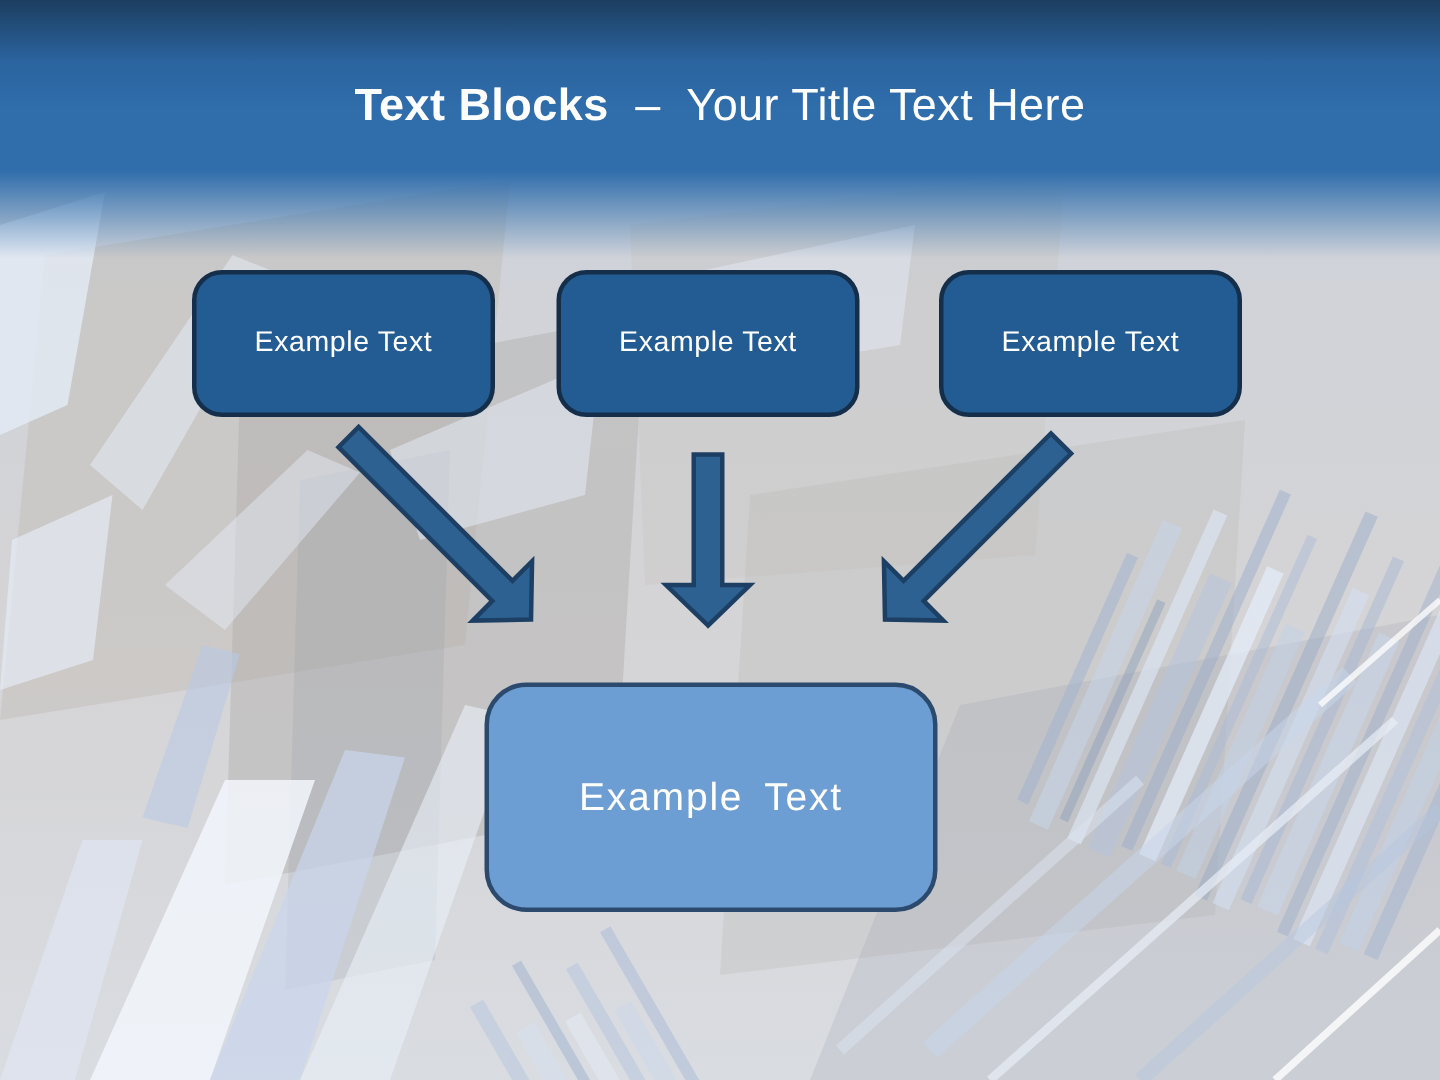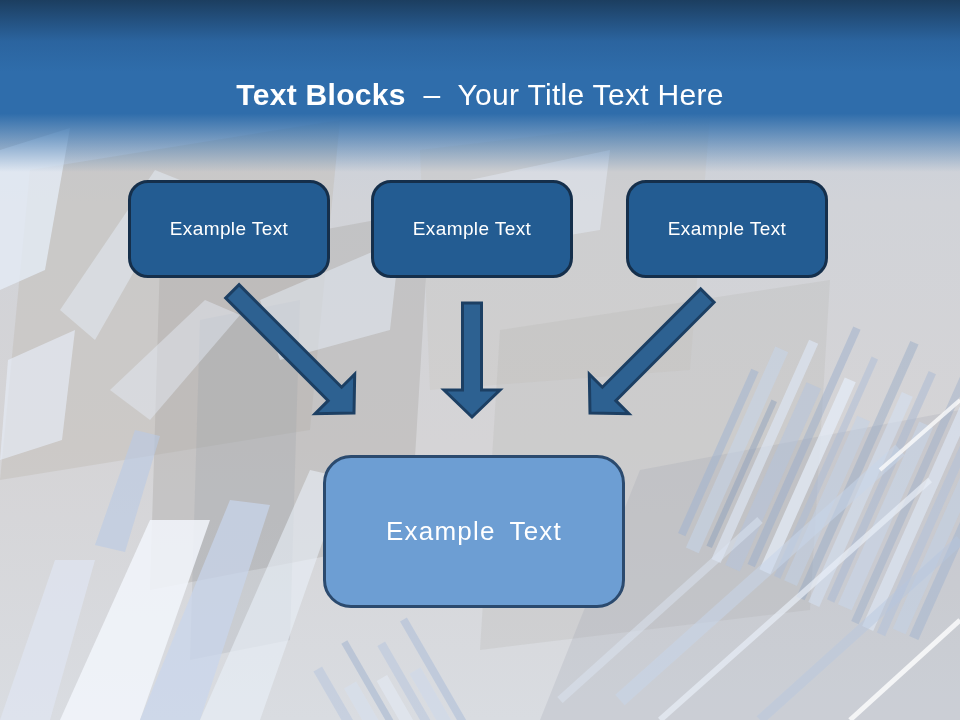--- a/index.html
+++ b/index.html
@@ -13,21 +13,21 @@
   .header{
     position:absolute;top:0;left:0;width:100%;height:172px;
     background:linear-gradient(180deg,
       var(--header-top,#1c3e60) 0%,
       #2b649f 24%,
       var(--header-main,#2f6dab) 42%,
       var(--header-main,#2f6dab) 66%,
       rgba(47,109,171,0) 100%);
   }
   .title{
-    margin:0;padding-top:78px;text-align:center;
+    margin:0;padding-top:54px;text-align:center;
     font-size:30px;font-weight:400;letter-spacing:.3px;
     color:var(--title-text,#ffffff);white-space:nowrap;
   }
   .title .emph{font-weight:700;}
   .title .sep{margin:0 9px;}
   
   .block{
     position:absolute;display:flex;align-items:center;justify-content:center;
     box-sizing:border-box;color:var(--block-text,#ffffff);text-align:right;
   }

